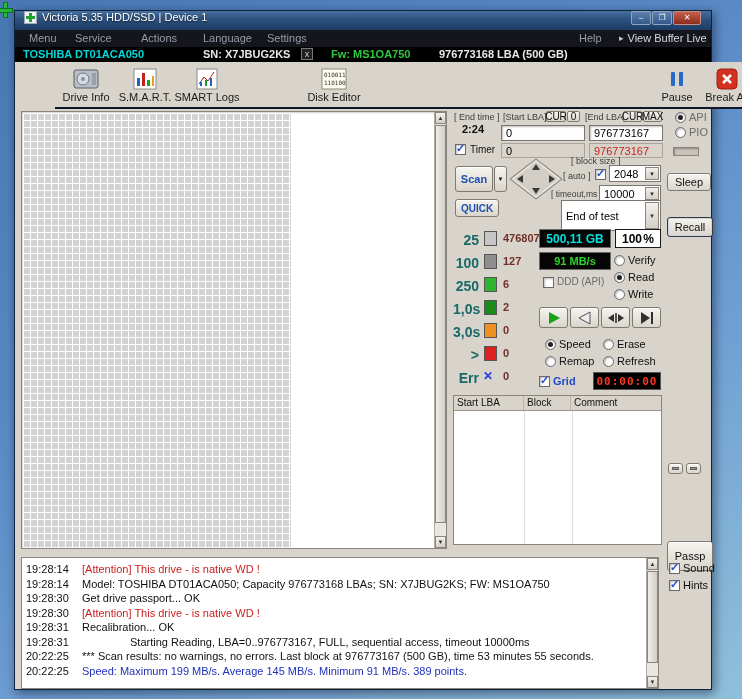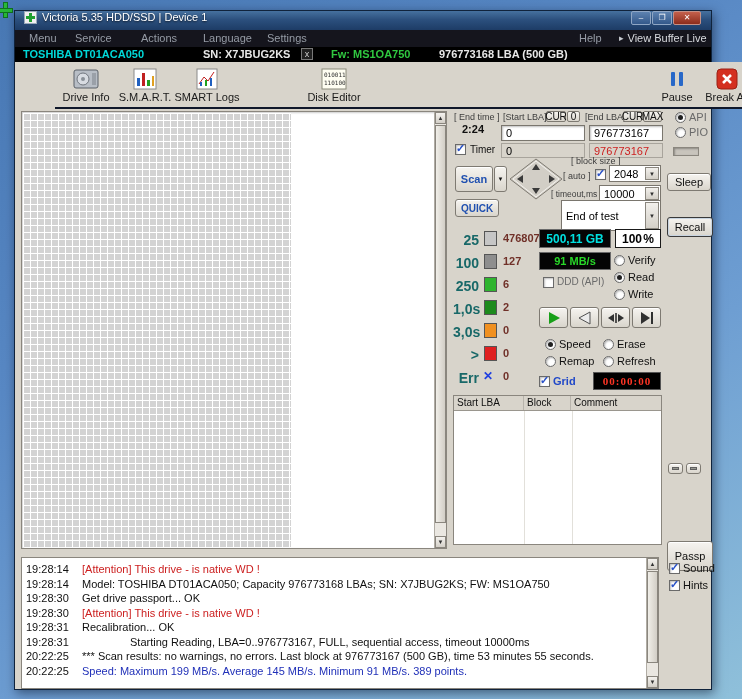--- a/index.html
+++ b/index.html
@@ -357,21 +357,21 @@
     <span class="rlbl" style="left:108px;top:227px">Speed</span>
     <span class="radio" style="left:152px;top:228px"></span>
     <span class="rlbl" style="left:166px;top:227px">Erase</span>
     <span class="radio" style="left:94px;top:245px"></span>
     <span class="rlbl" style="left:108px;top:244px">Remap</span>
     <span class="radio" style="left:152px;top:245px"></span>
     <span class="rlbl" style="left:166px;top:244px">Refresh</span>
 
     <span class="cb checked" style="left:88px;top:265px"></span>
     <span class="rlbl" style="left: 102px; top: 264px; font-weight: bold; color: rgb(32, 72, 200);">Grid</span>
-    <div class="seg" style="left: 142px; top: 261px; width: 68px; height: 18px; color: rgb(255, 52, 36); font-family: Liberation Serif, serif;">00:00:00</div>
+    <div class="seg" style="left: 142px; top: 261px; width: 68px; height: 18px; color: rgb(255, 52, 36);">00:00:00</div>
 
     <div class="tbl">
       <div class="tbl-head">
         <span class="th th1">Start LBA</span>
         <span class="th th2">Block</span>
         <span class="th th3">Comment</span>
       </div>
       <div class="tbl-line" style="left:70px"></div>
       <div class="tbl-line" style="left:118px"></div>
     </div>

